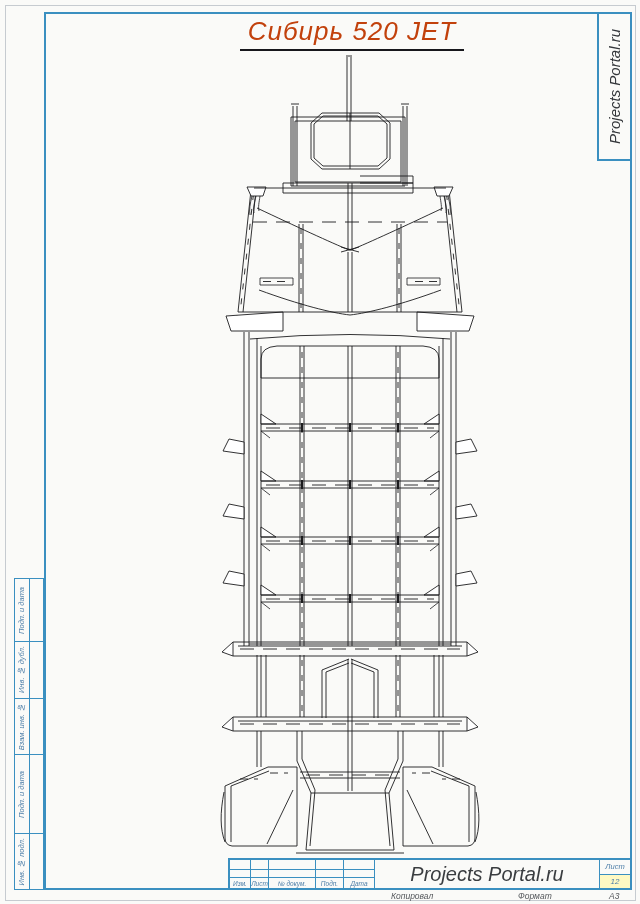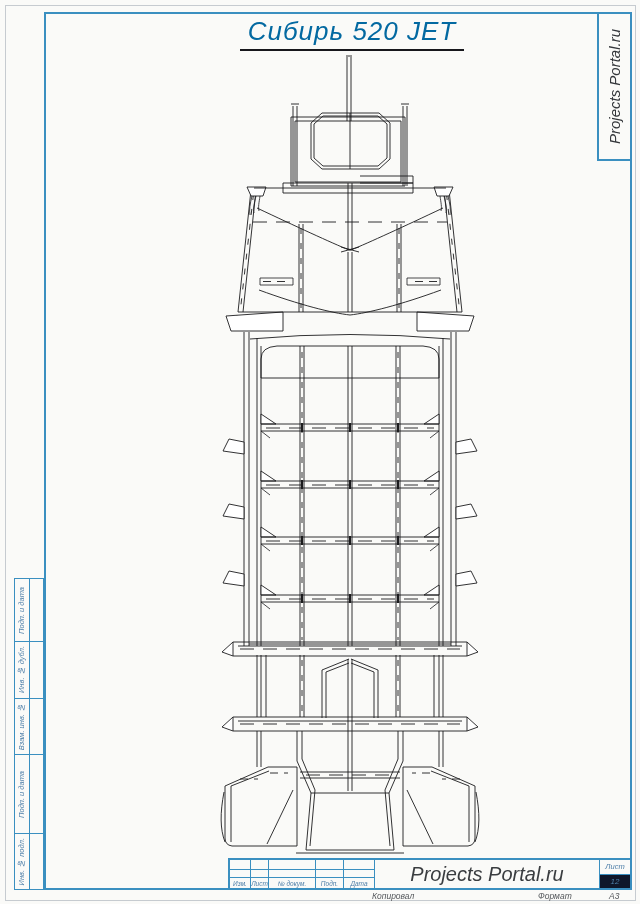--- a/index.html
+++ b/index.html
@@ -3,21 +3,21 @@
 <meta charset="utf-8">
 <style>
   html,body{margin:0;padding:0;background:#e8e8e6;}
   .page{position:relative;width:640px;height:904px;background:#fafaf8;overflow:hidden;
         font-family:"Liberation Sans",sans-serif;}
   .outer-border{position:absolute;left:5px;top:5px;right:4px;bottom:3px;
         border:1px solid #c6cbd0;pointer-events:none;}
   .frame{position:absolute;left:44px;top:12px;width:588px;height:878px;
         border:2px solid #3a8fc0;box-sizing:border-box;}
   .title-wrap{position:absolute;left:160px;top:16px;width:384px;text-align:center;}
-  .sheet-title{display:inline-block;font-size:26px;font-style:italic;color:#0369a1;
+  .sheet-title{display:inline-block;font-size:26px;font-style:italic;color:#c2410c;
         letter-spacing:1px;border-bottom:2px solid #17171c;padding:0 8px 2px;}
   .wm-box{position:absolute;left:597px;top:12px;width:35px;height:149px;
         border:2px solid #3a8fc0;box-sizing:border-box;display:flex;
         align-items:center;justify-content:center;background:#fafaf8;}
   .wm-text{writing-mode:vertical-rl;transform:rotate(180deg);font-size:15px;
         font-style:italic;color:#33363a;white-space:nowrap;}
   .drawing-svg{position:absolute;left:0;top:0;}
   
   .left-strip{position:absolute;left:14px;top:578px;width:30px;height:312px;
         box-sizing:border-box;border:1.5px solid #3a8fc0;display:flex;flex-direction:column;
@@ -35,21 +35,21 @@
   .rev-table{width:144px;display:grid;grid-template-columns:20px 17px 46px 27px 1fr;
         grid-template-rows:9px 7px 1fr;gap:1px;background:#3a8fc0;}
   .rev-cell{background:#fafaf8;display:flex;align-items:center;justify-content:center;}
   .rev-cell span{font-size:6.5px;font-style:italic;color:#4d7ea8;white-space:nowrap;}
   .org-cell{width:224px;margin-left:1px;background:#fafaf8;display:flex;
         align-items:center;justify-content:center;}
   .org-cell span{font-size:20px;font-style:italic;color:#3a3d40;white-space:nowrap;}
   .sheet-cell{flex:1;margin-left:1px;display:flex;flex-direction:column;background:#3a8fc0;}
   .sheet-cell .lbl{flex:1;background:#fafaf8;display:flex;align-items:center;justify-content:center;
         font-size:7.5px;font-style:italic;color:#4d7ea8;}
-  .sheet-cell .num{flex:1;margin-top:1px;background:#0f172a;display:flex;align-items:center;
+  .sheet-cell .num{flex:1;margin-top:1px;background:#fef9c3;display:flex;align-items:center;
         justify-content:center;font-size:8px;font-style:italic;color:#4d7ea8;}
   .footer-text{position:absolute;font-size:8.5px;font-style:italic;color:#55585c;top:891px;}
 </style>
 </head>
 <body>
 
 <div class="page">
   <div class="outer-border"></div>
   <div class="frame"></div>
 
@@ -226,16 +226,16 @@
     </div>
     <div class="org-cell">
       <span>Projects Portal.ru</span>
     </div>
     <div class="sheet-cell">
       <div class="lbl">Лист</div>
       <div class="num">12</div>
     </div>
   </div>
 
-  <span class="footer-text" style="left:372px">Копировал</span>
-  <span class="footer-text" style="left:538px">Формат</span>
+  <span class="footer-text" style="left:391px">Копировал</span>
+  <span class="footer-text" style="left:518px">Формат</span>
   <span class="footer-text" style="left:609px">А3</span>
 </div>
 
 </body></html>

